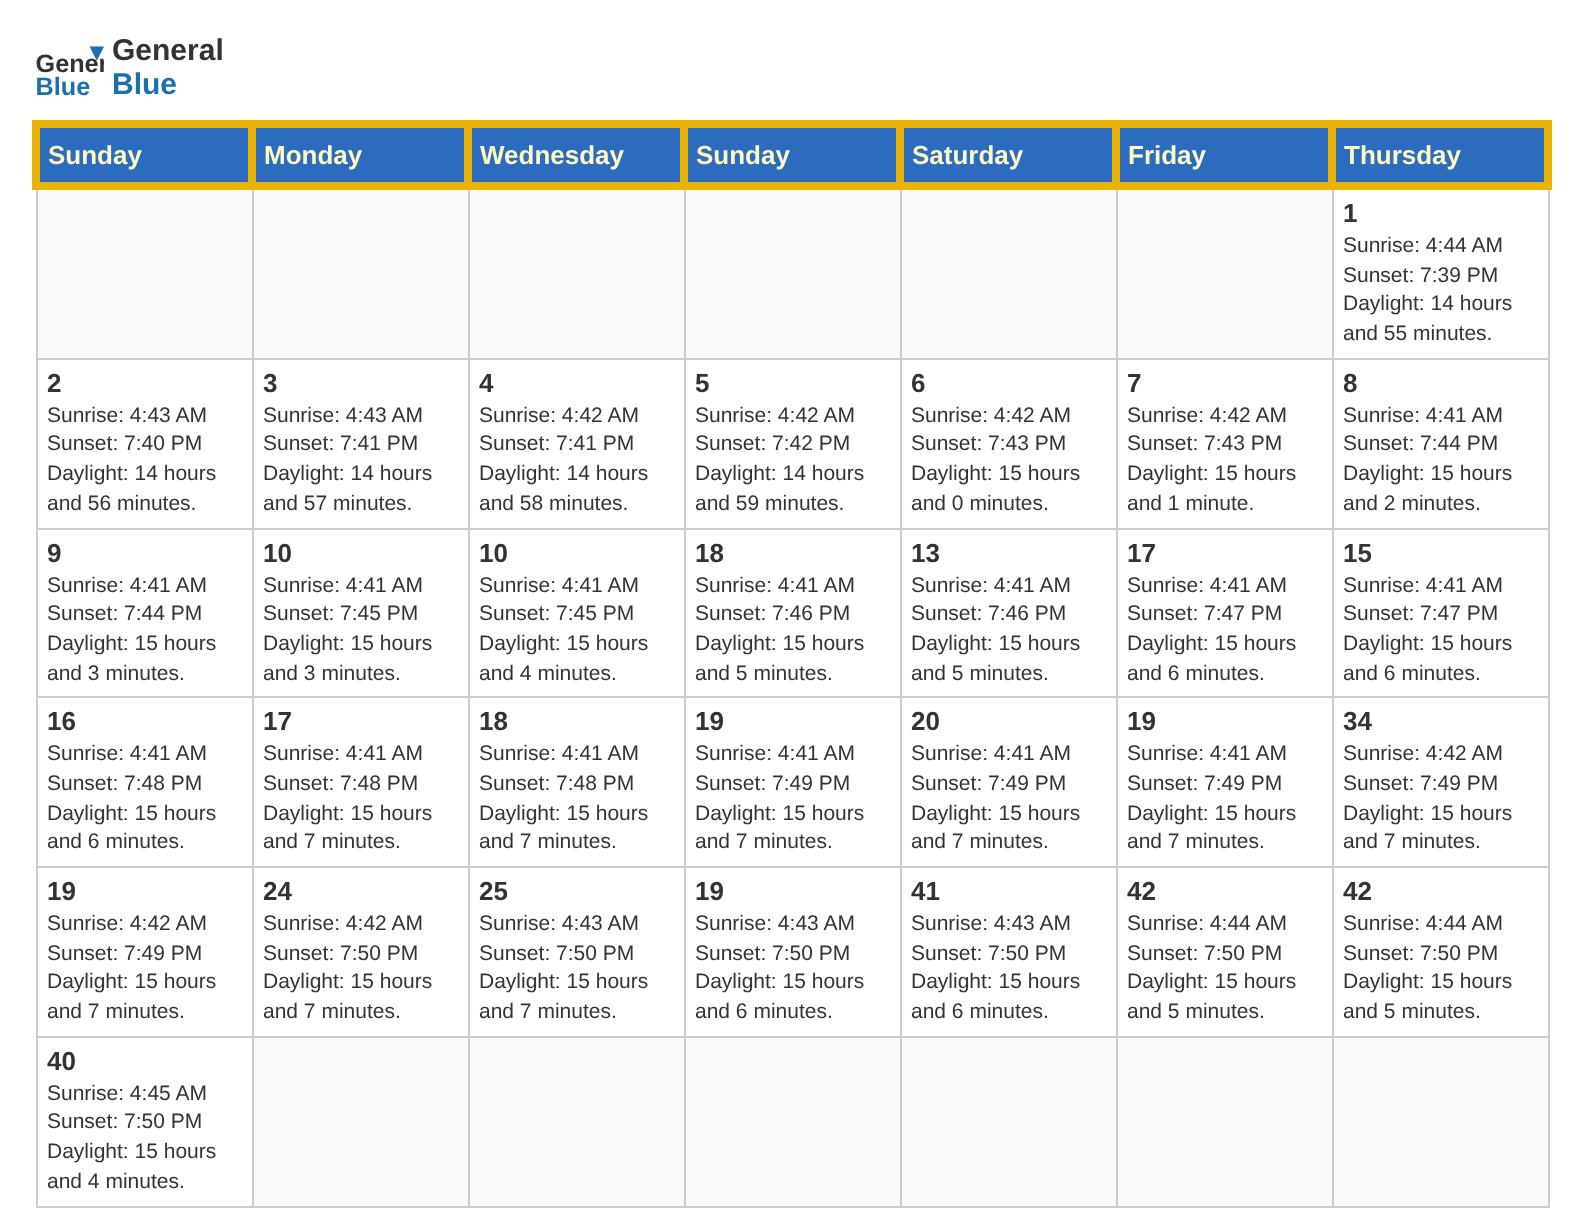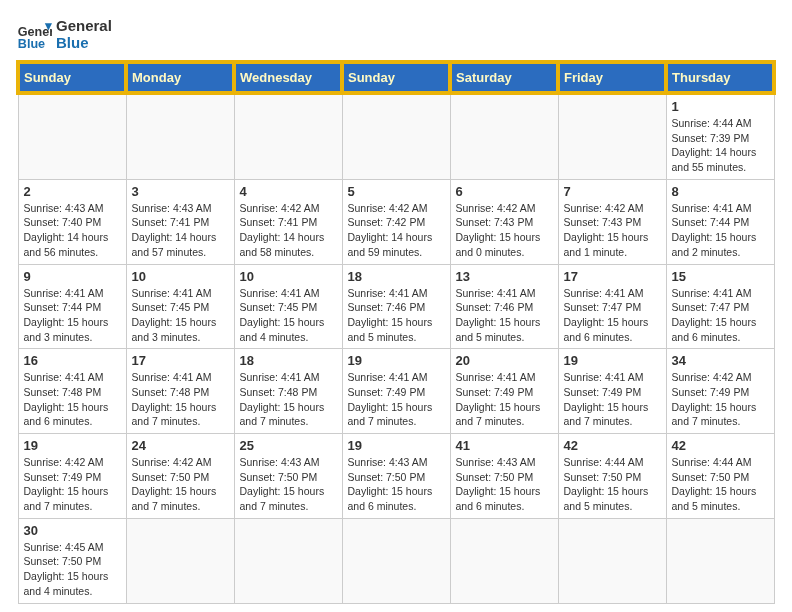--- a/index.html
+++ b/index.html
@@ -295,21 +295,21 @@
         </td>
         <td>
           <span class="day-number">42</span>
           <div class="day-info" style="white-space: pre-line;">Sunrise: 4:44 AM
 Sunset: 7:50 PM
 Daylight: 15 hours and 5 minutes.</div>
         </td>
       </tr>
       <tr>
         <td>
-          <span class="day-number">30</span>
+          <span class="day-number">40</span>
           <div class="day-info" style="white-space: pre-line;">Sunrise: 4:45 AM
 Sunset: 7:50 PM
 Daylight: 15 hours and 4 minutes.</div>
         </td>
         <td class="empty"></td>
         <td class="empty"></td>
         <td class="empty"></td>
         <td class="empty"></td>
         <td class="empty"></td>
         <td class="empty"></td>

